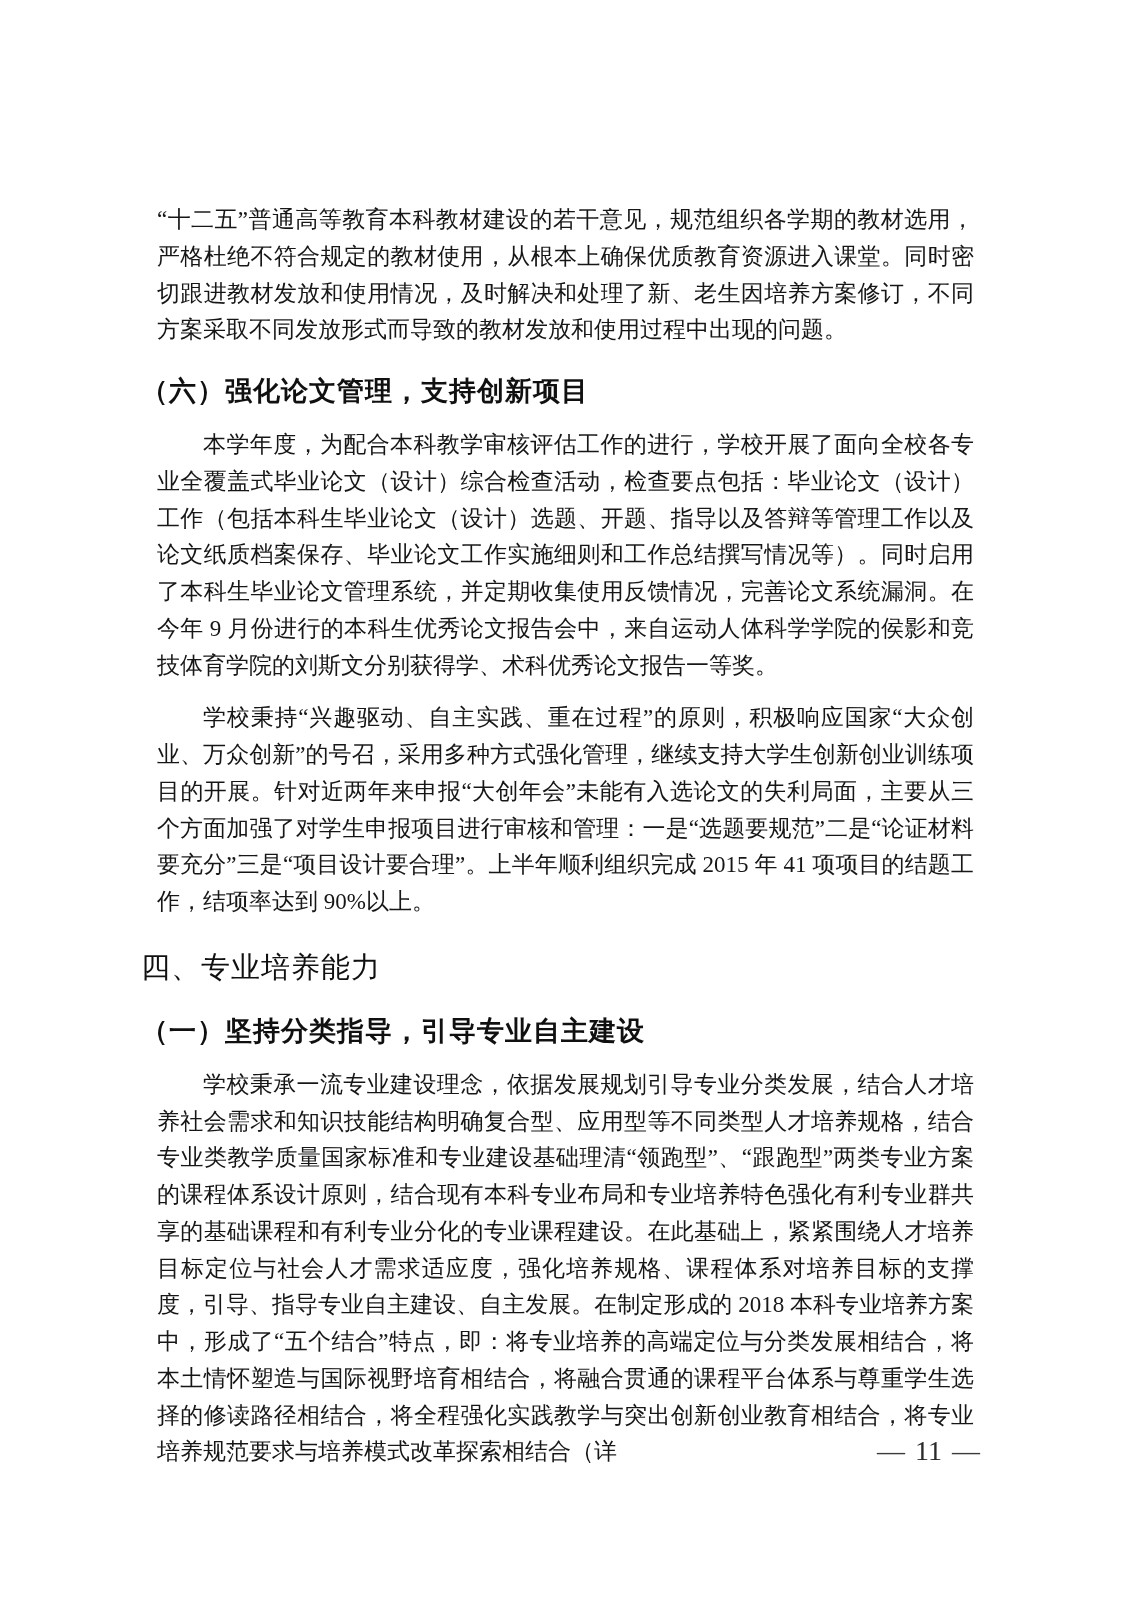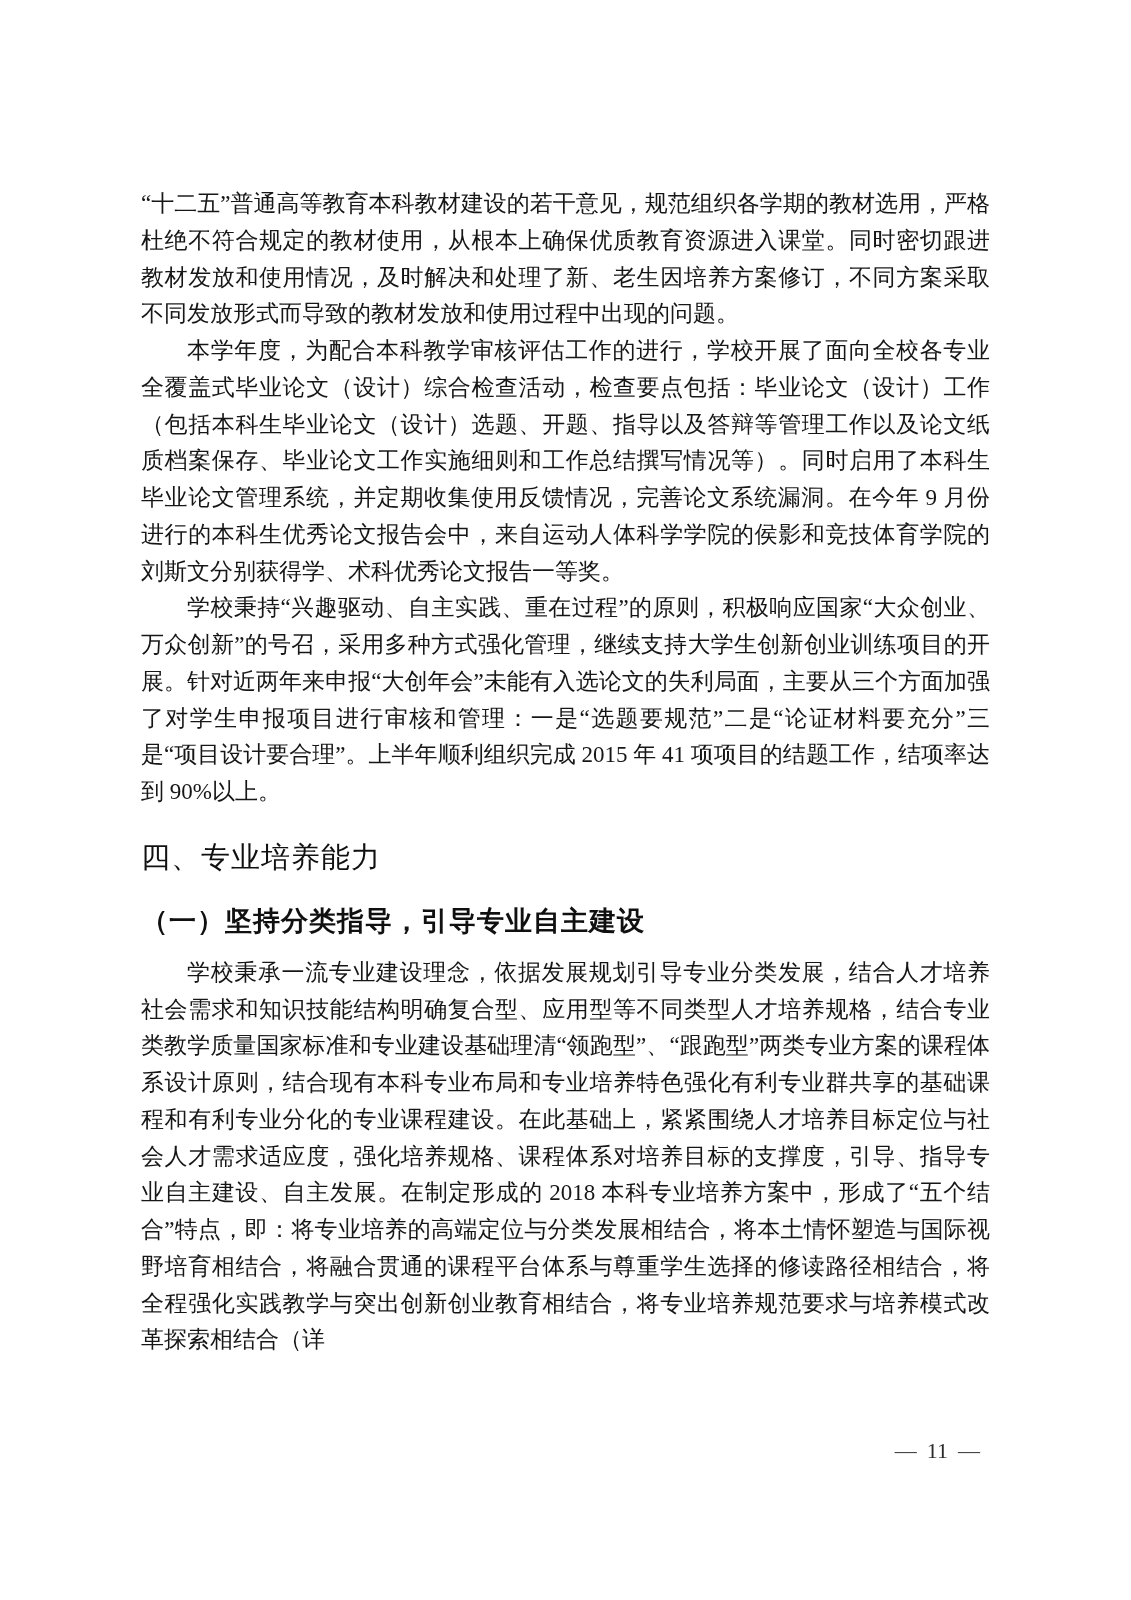--- a/index.html
+++ b/index.html
@@ -16,21 +16,21 @@
     font-family: "Liberation Serif", "DejaVu Serif", serif;
     color: #161616;
   }
   .content {
     position: absolute;
     left: 141px;
     top: 186px;
     width: 849px;
   }
   .para {
-    margin: 0;
+    margin: 16px;
     font-size: 23px;
     line-height: 36.75px;
     text-align: justify;
     text-justify: inter-ideograph;
     font-family: "Liberation Serif", "DejaVu Serif", serif;
     color: #161616;
   }
   .para.indent {
     text-indent: 2em;
   }
@@ -49,40 +49,41 @@
     line-height: 44px;
     font-weight: 400;
     letter-spacing: 1px;
     font-family: "Liberation Sans", "DejaVu Sans", sans-serif;
     color: #101010;
   }
   .footer {
     position: absolute;
     top: 1437px;
     right: 141px;
-    font-size: 22px;
+    font-size: 28px;
     line-height: 28px;
     color: #2a2a2a;
     font-family: "Liberation Serif", "DejaVu Serif", serif;
     white-space: nowrap;
   }
   .footer .dash {
     letter-spacing: 0;
     margin: 0 10px;
     color: #3a3a3a;
   }
 </style>
 </head>
 <body>
 
 <div class="page">
   <div class="content">
 
     <p class="para">“十二五”普通高等教育本科教材建设的若干意见，规范组织各学期的教材选用，严格杜绝不符合规定的教材使用，从根本上确保优质教育资源进入课堂。同时密切跟进教材发放和使用情况，及时解决和处理了新、老生因培养方案修订，不同方案采取不同发放形式而导致的教材发放和使用过程中出现的问题。</p>
 
+    <h3 class="h-sub">（六）强化论文管理，支持创新项目</h3>
 
     <p class="para indent">本学年度，为配合本科教学审核评估工作的进行，学校开展了面向全校各专业全覆盖式毕业论文（设计）综合检查活动，检查要点包括：毕业论文（设计）工作（包括本科生毕业论文（设计）选题、开题、指导以及答辩等管理工作以及论文纸质档案保存、毕业论文工作实施细则和工作总结撰写情况等）。同时启用了本科生毕业论文管理系统，并定期收集使用反馈情况，完善论文系统漏洞。在今年 9 月份进行的本科生优秀论文报告会中，来自运动人体科学学院的侯影和竞技体育学院的刘斯文分别获得学、术科优秀论文报告一等奖。</p>
 
     <p class="para indent">学校秉持“兴趣驱动、自主实践、重在过程”的原则，积极响应国家“大众创业、万众创新”的号召，采用多种方式强化管理，继续支持大学生创新创业训练项目的开展。针对近两年来申报“大创年会”未能有入选论文的失利局面，主要从三个方面加强了对学生申报项目进行审核和管理：一是“选题要规范”二是“论证材料要充分”三是“项目设计要合理”。上半年顺利组织完成 2015 年 41 项项目的结题工作，结项率达到 90%以上。</p>
 
     <h2 class="h-main">四、专业培养能力</h2>
 
     <h3 class="h-sub">（一）坚持分类指导，引导专业自主建设</h3>
 
     <p class="para indent">学校秉承一流专业建设理念，依据发展规划引导专业分类发展，结合人才培养社会需求和知识技能结构明确复合型、应用型等不同类型人才培养规格，结合专业类教学质量国家标准和专业建设基础理清“领跑型”、“跟跑型”两类专业方案的课程体系设计原则，结合现有本科专业布局和专业培养特色强化有利专业群共享的基础课程和有利专业分化的专业课程建设。在此基础上，紧紧围绕人才培养目标定位与社会人才需求适应度，强化培养规格、课程体系对培养目标的支撑度，引导、指导专业自主建设、自主发展。在制定形成的 2018 本科专业培养方案中，形成了“五个结合”特点，即：将专业培养的高端定位与分类发展相结合，将本土情怀塑造与国际视野培育相结合，将融合贯通的课程平台体系与尊重学生选择的修读路径相结合，将全程强化实践教学与突出创新创业教育相结合，将专业培养规范要求与培养模式改革探索相结合（详</p>

